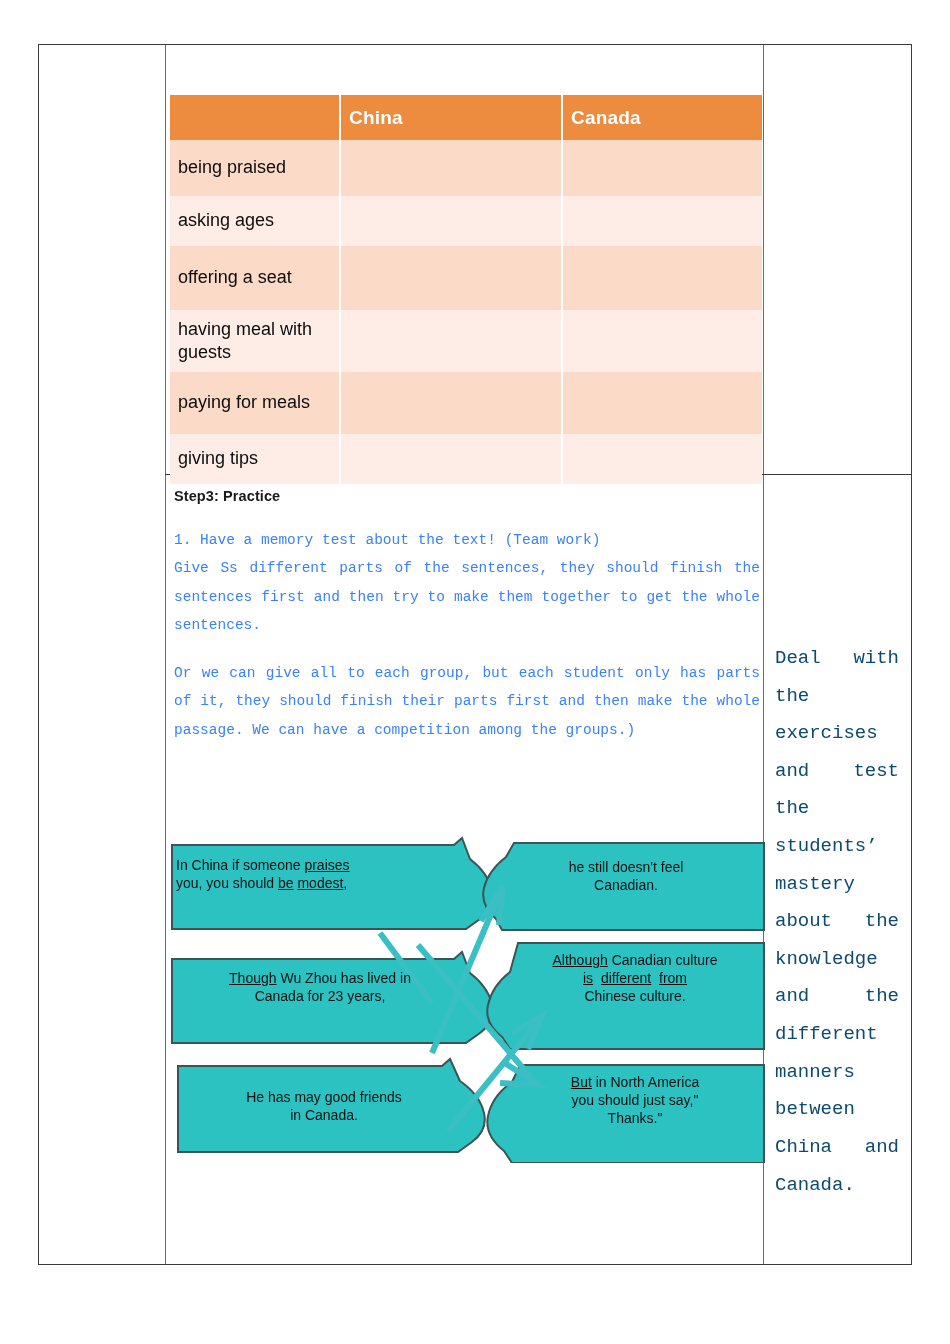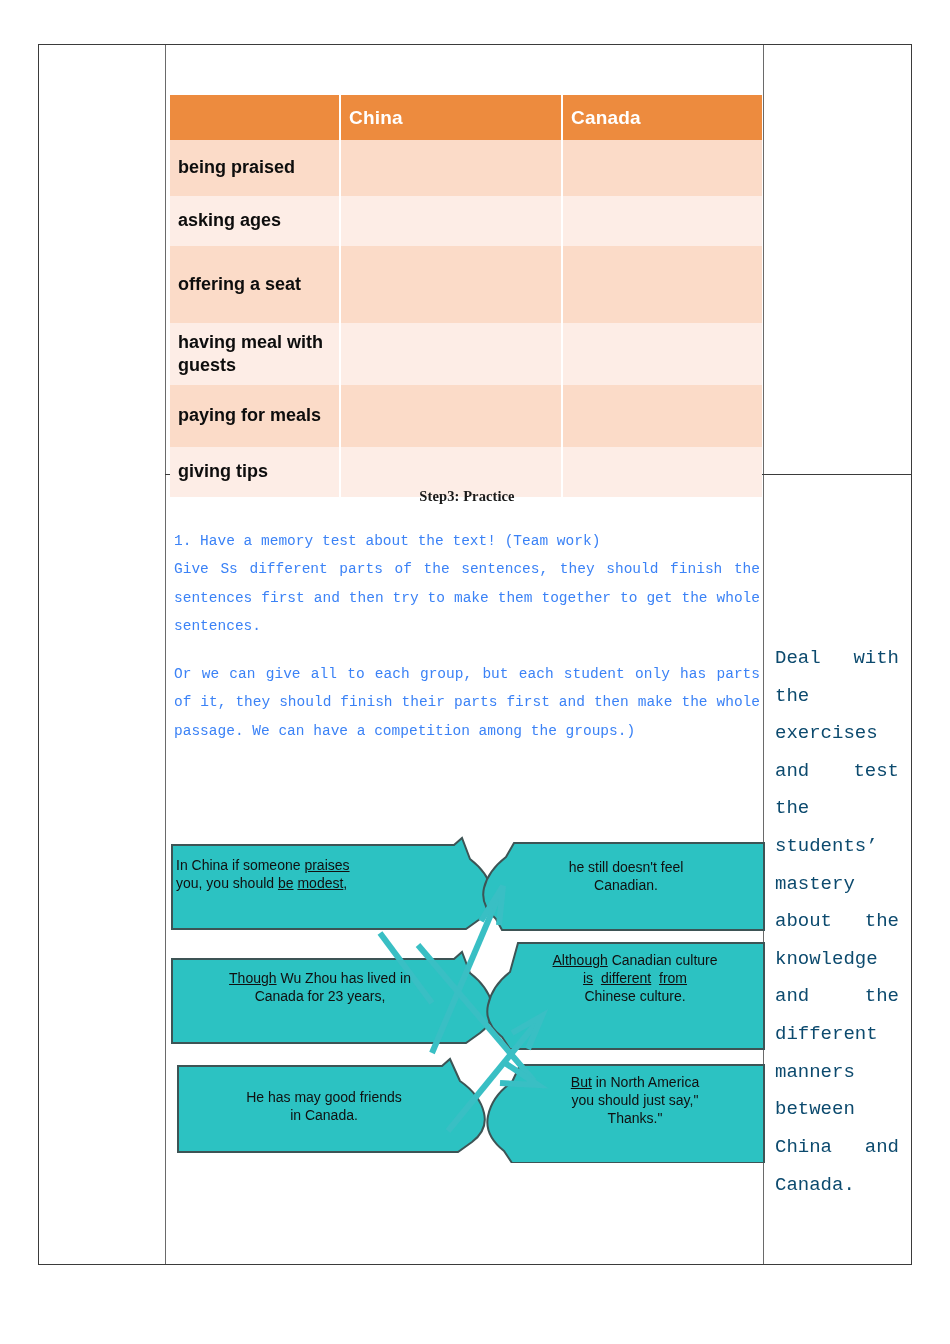--- a/index.html
+++ b/index.html
@@ -56,21 +56,21 @@
     border-collapse: collapse;
     font-family: "Liberation Sans", sans-serif;
     table-layout: fixed;
     margin-top: 36px;
   }
   #compare-table td, #compare-table th {
     padding: 0 0 0 8px;
     border: none;
     text-align: left;
     vertical-align: middle;
-    font-weight: bold;
+    font-weight: normal;
   }
   #compare-table col.c1 { width: 170px; }
   #compare-table col.c2 { width: 222px; }
   #compare-table col.c3 { width: 200px; }
 
   #compare-table thead th {
     background: #ED8B3E;
     color: #ffffff;
     font-weight: bold;
     font-size: 19px;
@@ -84,38 +84,37 @@
     color: #0d0d0d;
     line-height: 1.28;
   }
   .cellsep { border-left: 2px solid #ffffff !important; }
 
   tr.shadeA td { background: #FBDBC8; }
   tr.shadeB td { background: #FDEDE6; }
 
   tr.h-56 td { height: 56px; }
   tr.h-50 td { height: 50px; }
-  tr.h-88 td { height: 77px; }
+  tr.h-88 td { height: 64px; }
   tr.h-62 td { height: 62px; }
 
   
   #step3 {
     position: absolute;
     left: 174px;
     top: 488px;
     width: 586px;
     color: #1a1a1a;
   }
   .step-title {
-    font-family: Liberation Serif, serif;
+    font-family: Liberation Sans, sans-serif;
     font-weight: bold;
     font-size: 14.5px;
     margin: 0 0 22px 0;
     letter-spacing: .1px;
-    text-align: center;
   }
   .body-p {
     font-family: "Liberation Mono", monospace;
     font-size: 14.5px;
     line-height: 1.95;
     margin: 0;
     text-align: justify;
     color: #3b82f6;
   }
   .gap { height: 20px; }

